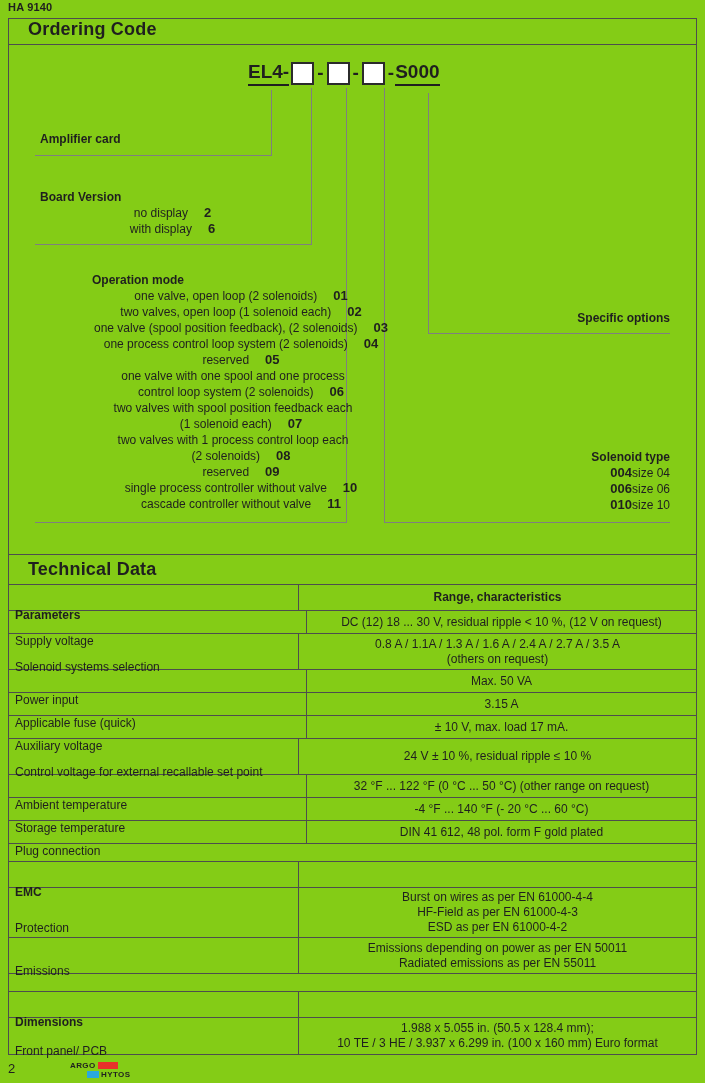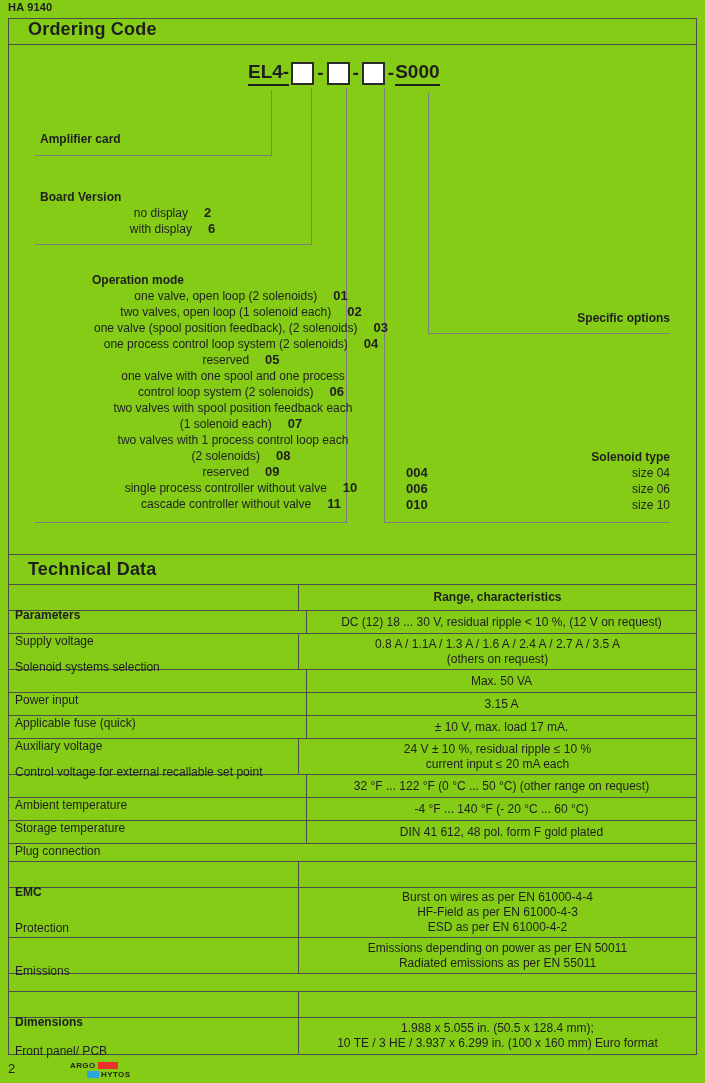--- a/index.html
+++ b/index.html
@@ -35,21 +35,21 @@
   .kv-code { font-size:13px; font-weight:bold; }
 
   #board-block { left:40px; top:189px; width:265px; }
   #op-block { left:56px; top:272px; width:298px;margin-left:36px; }
 
   .right-label { position:absolute; text-align:right; font-weight:bold; font-size:12px; }
   #specific-options { left:428px; top:311px; width:242px; }
 
   #solenoid-block { left:386px; top:449px; width:284px; }
   #solenoid-block .kv-title { text-align:right; }
-  .sol-row { display:flex; justify-content:space-between; align-items:baseline;padding-left:20px; }
+  .sol-row { display:flex; justify-content:flex-end; align-items:baseline; }
   .sol-code { font-size:13px; font-weight:bold; }
   .sol-label { font-size:12px; }
 
   
   .tech-band { position:absolute; left:8px; top:555px; width:689px; height:30px;
                border-left:1px solid #4d4d4d; border-right:1px solid #4d4d4d; border-bottom:1px solid #4d4d4d;
                padding-left:19px; display:flex; align-items:center; }
   #tech-table { position:absolute; left:8px; top:585px; width:689px;
                 border-left:1px solid #4d4d4d; border-right:1px solid #4d4d4d; border-bottom:1px solid #4d4d4d; }
   .trow { display:flex; align-items:stretch; border-bottom:1px solid #4d4d4d; }
@@ -242,21 +242,20 @@
       <div class="trow h1">
         <div class="tp">Auxiliary voltage</div>
         <div class="tv">
           <div class="vline-txt">± 10 V, max. load 17 mA.</div>
         </div>
       </div>
       <div class="trow h2">
         <div class="tp">Control voltage for external recallable set point</div>
         <div class="tv">
           <div class="vline-txt">24 V ± 10 %, residual ripple ≤ 10 %</div>
-          <div class="vline-txt">current input ≤ 20 mA each</div>
         </div>
       </div>
       <div class="trow h1">
         <div class="tp">Ambient temperature</div>
         <div class="tv">
           <div class="vline-txt">32 °F ... 122 °F (0 °C ... 50 °C) (other range on request)</div>
         </div>
       </div>
       <div class="trow h1">
         <div class="tp">Storage temperature</div>

